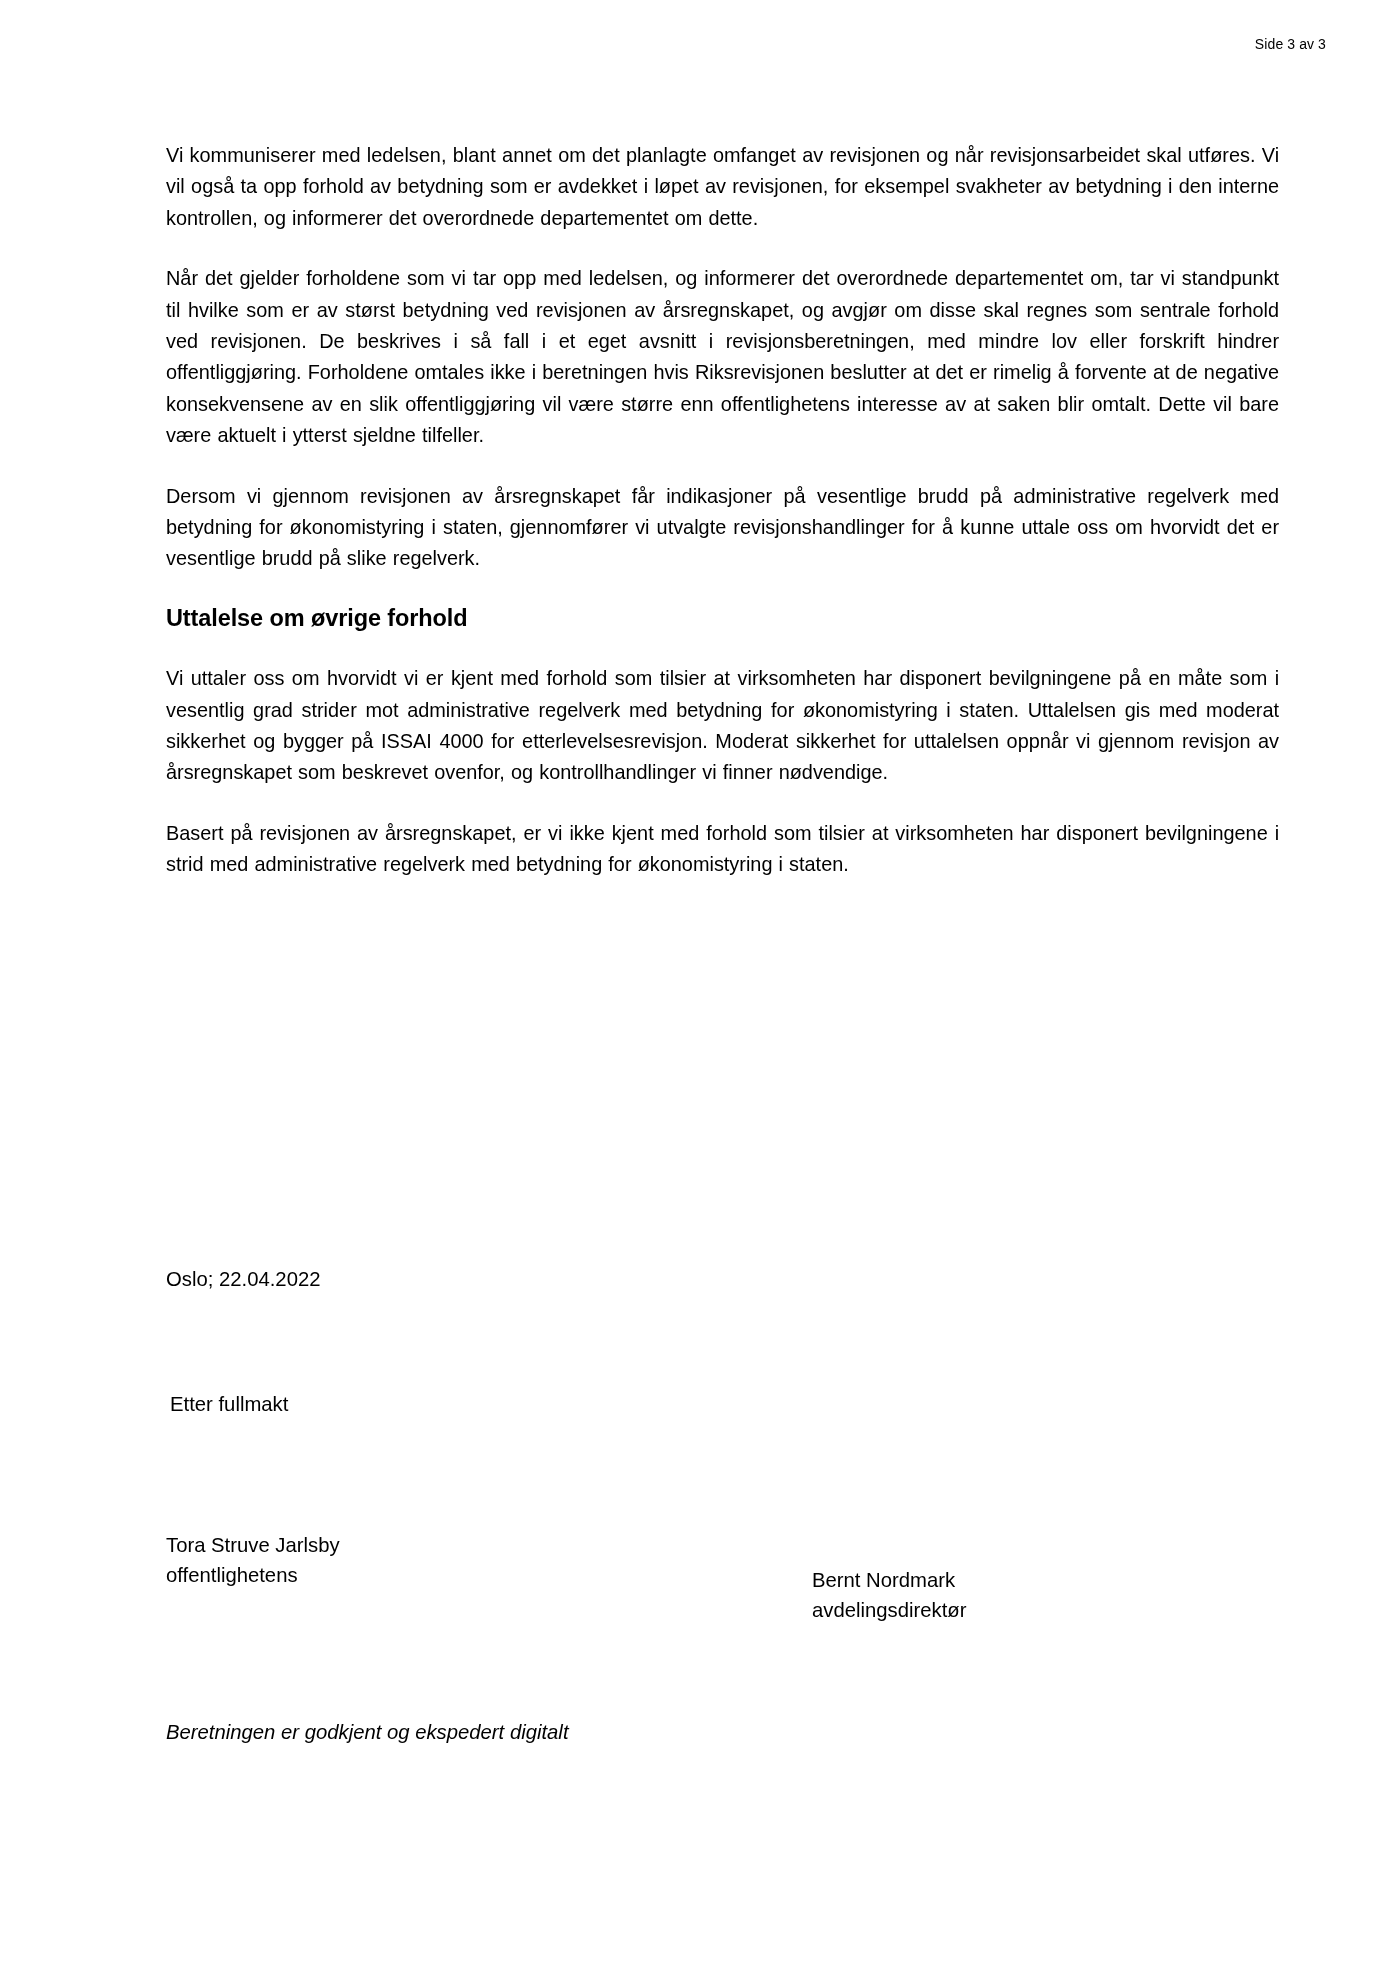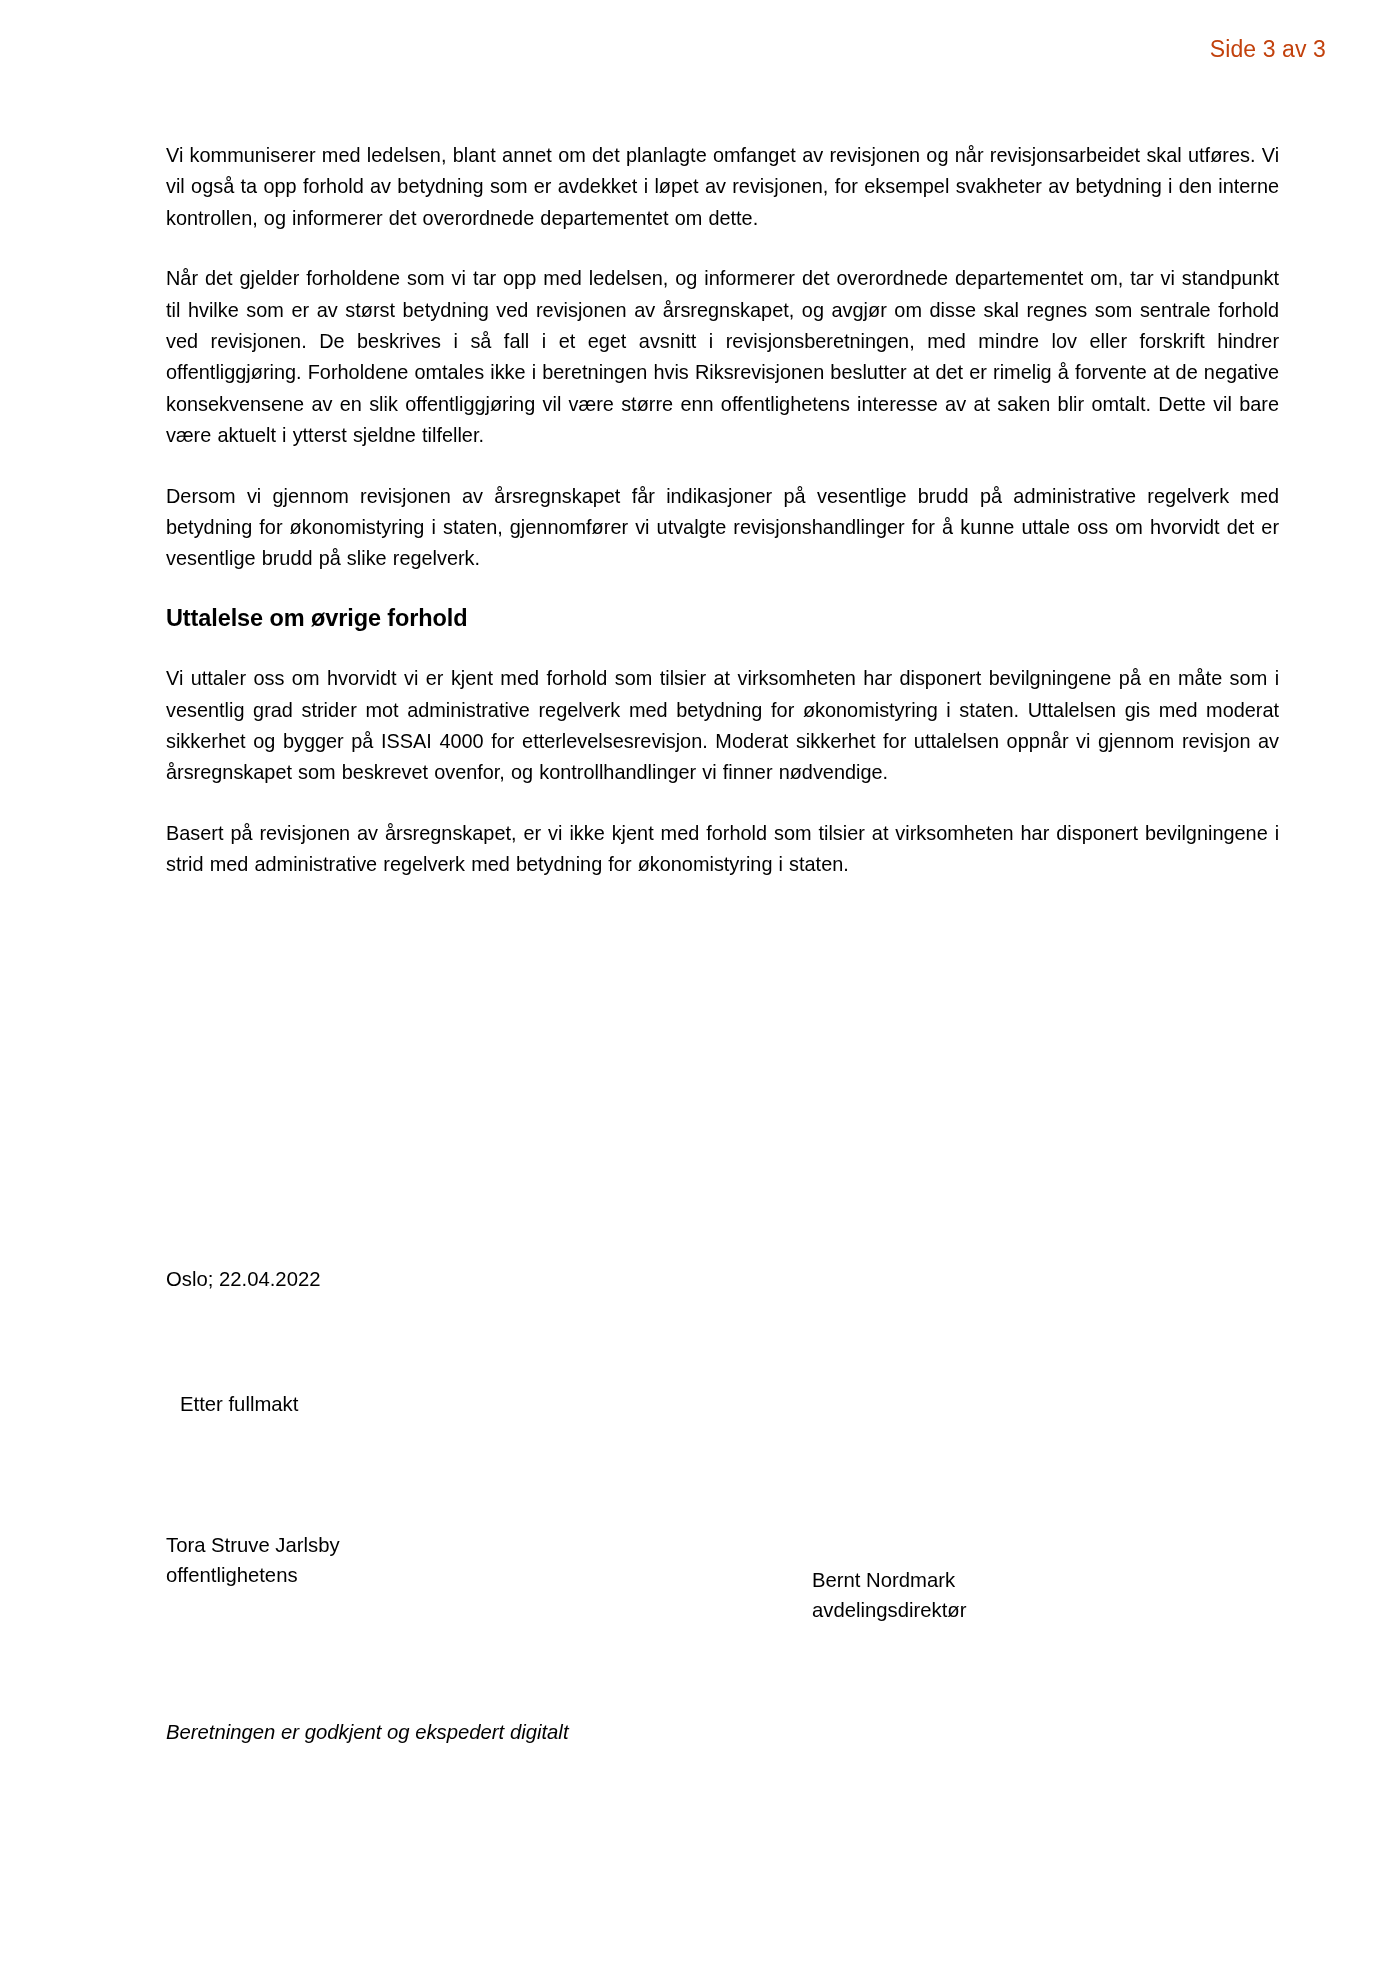--- a/index.html
+++ b/index.html
@@ -25,24 +25,24 @@
   
   .page-header {
     position: absolute;
     top: 36px;
     left: 0;
     right: 0;
     padding-right: 74px;
     text-align: right;
   }
   .page-header .folio {
-    font-size: 23px;
+    font-size: 14px;
     line-height: 1.2;
     letter-spacing: 0.1px;
-    color: #c2410c;
+    color: #000000;
     white-space: pre;
   }
 
   
   .content {
     position: absolute;
     left: 166px;
     top: 140px;
     width: 1130px;
   }
@@ -87,21 +87,21 @@
   .place-line {
     position: absolute;
     left: 166px;
     top: 1265px;
     font-size: 20.3px;
     line-height: 28px;
     text-align: right;
   }
   .mandate-line {
     position: absolute;
-    left: 180px;
+    left: 170px;
     top: 1390px;
     font-size: 20.3px;
     line-height: 28px;
   }
 
   .signatures {
     position: absolute;
     left: 166px;
     top: 1530px;
     width: 1130px;

